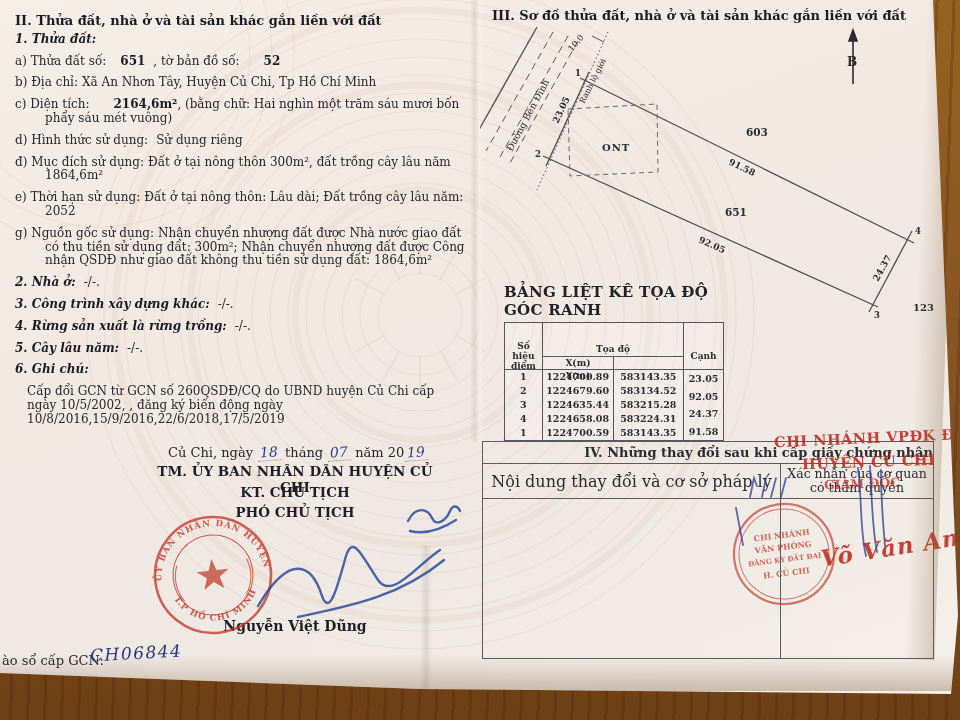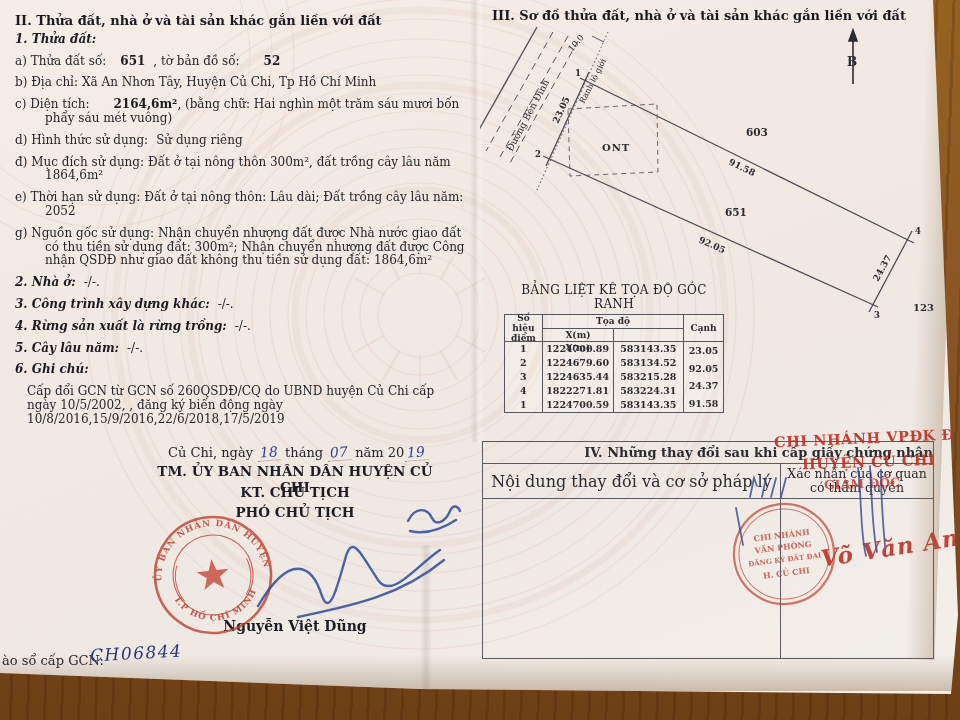--- a/index.html
+++ b/index.html
@@ -47,26 +47,26 @@
   .sig3{top:504px;font-size:13.5px;}
   .signame{top:618px;font-size:14px;}
 
   
   .h3title{position:absolute;left:492px;top:8px;font-weight:bold;font-size:13px;color:#1b1b24;}
   .diagram{position:absolute;left:480px;top:24px;}
   .diagram text{fill:#2b2b32;font-family:"DejaVu Serif","Liberation Serif",serif;}
 
   
   .ctable-wrap{position:absolute;left:504px;top:283px;width:220px;color:#2b2b32;}
-  .ctable-title{font-weight:normal;font-size:12px;text-align:center;letter-spacing:.3px;color:#222228;}
+  .ctable-title{font-weight:bold;font-size:15px;letter-spacing:.3px;color:#222228;}
   .ctable{margin-top:3px;border:1px solid #55555e;display:flex;background:rgba(255,255,255,.18);}
   .ctable .cp{width:37px;border-right:1px solid #55555e;}
   .ctable .cxy{width:141px;border-right:1px solid #55555e;}
   .ctable .ce{width:39px;}
-  .cth{font-weight:bold;font-size:9px;text-align:center;}
+  .cth{font-weight:bold;font-size:9px;text-align:center;margin-top:20px;}
   .chead{border-bottom:1px solid #55555e;height:26px;display:flex;align-items:center;justify-content:center;}
   .cp .chead{flex-direction:column;line-height:10px;}
   .cxy .chead{flex-direction:column;padding:0;height:26px;}
   .cxy .coordlbl{height:13px;line-height:13px;width:100%;border-bottom:1px solid #55555e;}
   .cxy .xysplit{display:flex;height:13px;width:100%;flex-direction:column;}
   .cxy .xysplit div{width:50%;line-height:13px;}
   .cxy .xysplit .xlbl{border-right:1px solid #55555e;}
   .cbody{display:flex;flex-direction:column;justify-content:space-around;height:70px;}
   .crow{display:flex;height:14px;line-height:14px;font-size:9.5px;font-weight:bold;text-align:center;}
   .cbody-xy{height:70px;display:flex;flex-direction:column;justify-content:space-around;}
@@ -296,21 +296,21 @@
             </div>
           <div class="crow">
               <div class="xv">1224679.60</div>
               <div>583134.52</div>
             </div>
           <div class="crow">
               <div class="xv">1224635.44</div>
               <div>583215.28</div>
             </div>
           <div class="crow">
-              <div class="xv">1822271.81</div>
+              <div class="xv">1224658.08</div>
               <div>583224.31</div>
             </div>
           <div class="crow">
               <div class="xv">1224700.59</div>
               <div>583143.35</div>
             </div>
         </div>
       </div>
       <div class="ce">
         <div class="chead cth">Cạnh</div>

